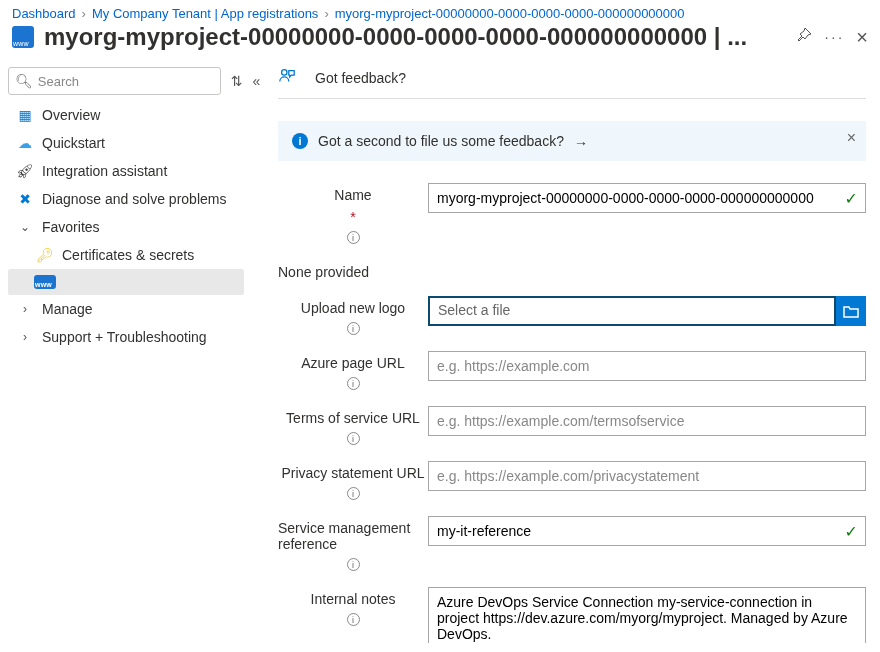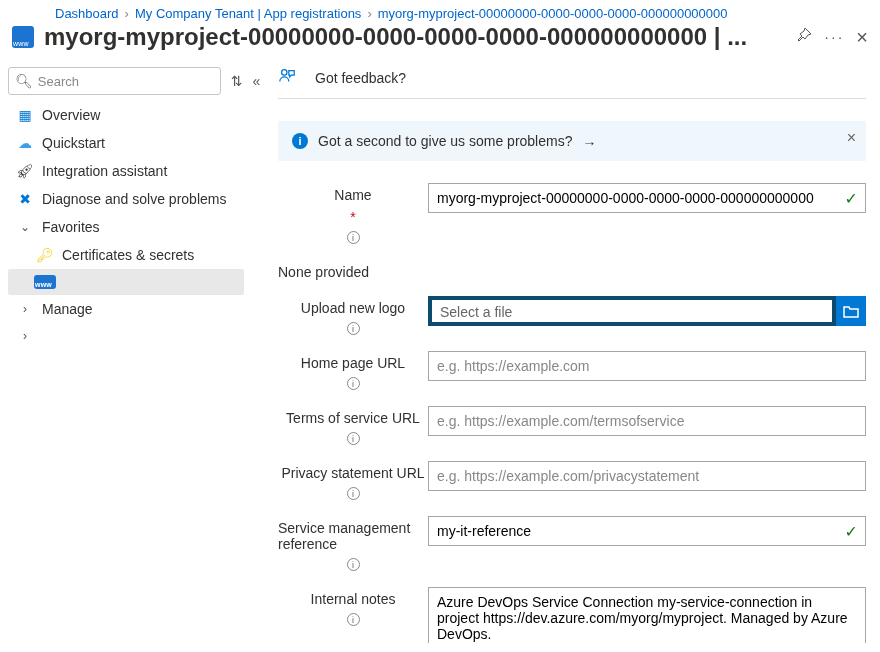--- a/index.html
+++ b/index.html
@@ -1,18 +1,18 @@
 <!DOCTYPE html>
 <html><head>
 <meta charset="utf-8">
 <style>
   * { box-sizing: border-box; margin: 0; padding: 0; }
   html, body { width: 880px; height: 652px; font-family: "Segoe UI", Arial, sans-serif; font-size: 14px; color: #323130; background: #fff; overflow: hidden; }
   a { color: #0066cc; text-decoration: none; }
-  .breadcrumb { display:flex; align-items:center; gap:6px; padding: 6px 12px 2px; font-size: 13px; margin-left: 43px; }
+  .breadcrumb { display:flex; align-items:center; gap:6px; padding: 6px 12px 2px; font-size: 13px; }
   .breadcrumb .sep { color: #888; }
   .title-row { display:flex; align-items:center; gap:10px; padding: 0 12px 10px; }
   .app-icon { width:22px; height:22px; background:#1b75d0; border-radius:3px; position:relative; display:inline-block; flex:0 0 22px; }
   .app-icon::after { content:"www"; position:absolute; left:1px; bottom:1px; font-size:7px; color:#fff; letter-spacing:0.2px; }
   .page-title { font-size:24px; font-weight:600; white-space:nowrap; overflow:hidden; text-overflow:ellipsis; flex:1; }
   .title-actions { display:flex; align-items:center; gap:12px; color:#555; }
   .title-actions span, .title-actions svg { cursor:pointer; }
   .layout { display:flex; height: calc(652px - 70px); }
   .sidebar { width: 248px; padding: 6px 4px 6px 8px; }
   .search-row { display:flex; align-items:center; gap:10px; margin-bottom:6px; }
@@ -33,21 +33,21 @@
   .form { margin-top:22px; }
   .field { display:flex; align-items:flex-start; margin-bottom:16px; }
   .field-label { width:150px; padding-top:4px; display:flex; align-items:center; gap:6px; font-size:14px;flex-direction:column; }
   .req { color:#b10e1e; }
   .info-icon { width:13px; height:13px; border:1px solid #888; border-radius:50%; display:inline-flex; align-items:center; justify-content:center; font-size:9px; color:#666; }
   .field-body { flex:1; }
   .input { width:100%; height:30px; border:1px solid #a6a6a6; padding:0 8px; font-size:14px; outline:none; }
   .input-wrap { position:relative; display:flex; }
   .input-wrap .check { position:absolute; right:8px; top:6px; color:#107c10; font-size:16px; }
   .file-wrap { display:flex; }
-  .file-input { flex:1; height:30px; border:4px solid #0c4a6e; padding:4px 8px; color:#666; }
+  .file-input { flex:1; height:30px; border:2px solid #0c4a6e; padding:4px 8px; color:#666; }
   .file-btn { width:30px; background:#0078d4; color:#fff; display:flex; align-items:center; justify-content:center; cursor:pointer; }
   textarea.input { height:100px; padding:6px 8px; resize:none; font-family:inherit; }
   .static { padding-top:4px; }
   .arrow { font-size:14px; }
   ::placeholder { color:#888; }
 </style>
 </head>
 <body>
 
 <div class="breadcrumb">
@@ -109,37 +109,38 @@
           <span class="icon">
             <span class="app-icon" style="width:14px;height:14px;"></span>
           </span>
         </li>
       <li>
           <span class="chev">›</span>
           <span>Manage</span>
         </li>
       <li>
           <span class="chev">›</span>
+          <span>Support + Troubleshooting</span>
         </li>
     </ul>
   </div>
 
   <div class="main">
     <div class="feedback-bar">
       <span class="person-icon"><svg width="18" height="18" viewBox="0 0 20 20">
             <circle cx="7" cy="6" r="3" fill="none" stroke="#0078d4" stroke-width="1.4"></circle>
             <path d="M2 16c0-3 2.5-5 5-5s5 2 5 5" fill="none" stroke="#0078d4" stroke-width="1.4"></path>
             <path d="M12 4h6v5h-3l-2 2v-2h-1z" fill="none" stroke="#0078d4" stroke-width="1.4"></path>
           </svg></span>
       <span>Got feedback?</span>
     </div>
 
     <div class="banner">
       <span class="info-circle">i</span>
-      <span>Got a second to give us some problems?</span>
+      <span>Got a second to file us some feedback?</span>
       <span class="arrow">→</span>
       <span class="banner-close">×</span>
     </div>
 
     <div class="form">
 
       <div class="field">
         <div class="field-label">
             <span>Name</span> 
             <span class="req">*</span>
@@ -169,21 +170,21 @@
                 <svg width="16" height="14" viewBox="0 0 16 14">
                   <path d="M1 3h5l1 2h8v8H1z" fill="none" stroke="#fff" stroke-width="1.5"></path>
                 </svg>
               </div>
             </div>
           </div>
       </div>
 
       <div class="field">
         <div class="field-label">
-            <span>Home page URL</span>
+            <span>Azure page URL</span>
             <span class="info-icon">i</span>
           </div>
         <div class="field-body"><input class="input" placeholder="e.g. https://example.com" style=""></div>
       </div>
 
       <div class="field">
         <div class="field-label">
             <span>Terms of service URL</span>
             <span class="info-icon">i</span>
           </div>

